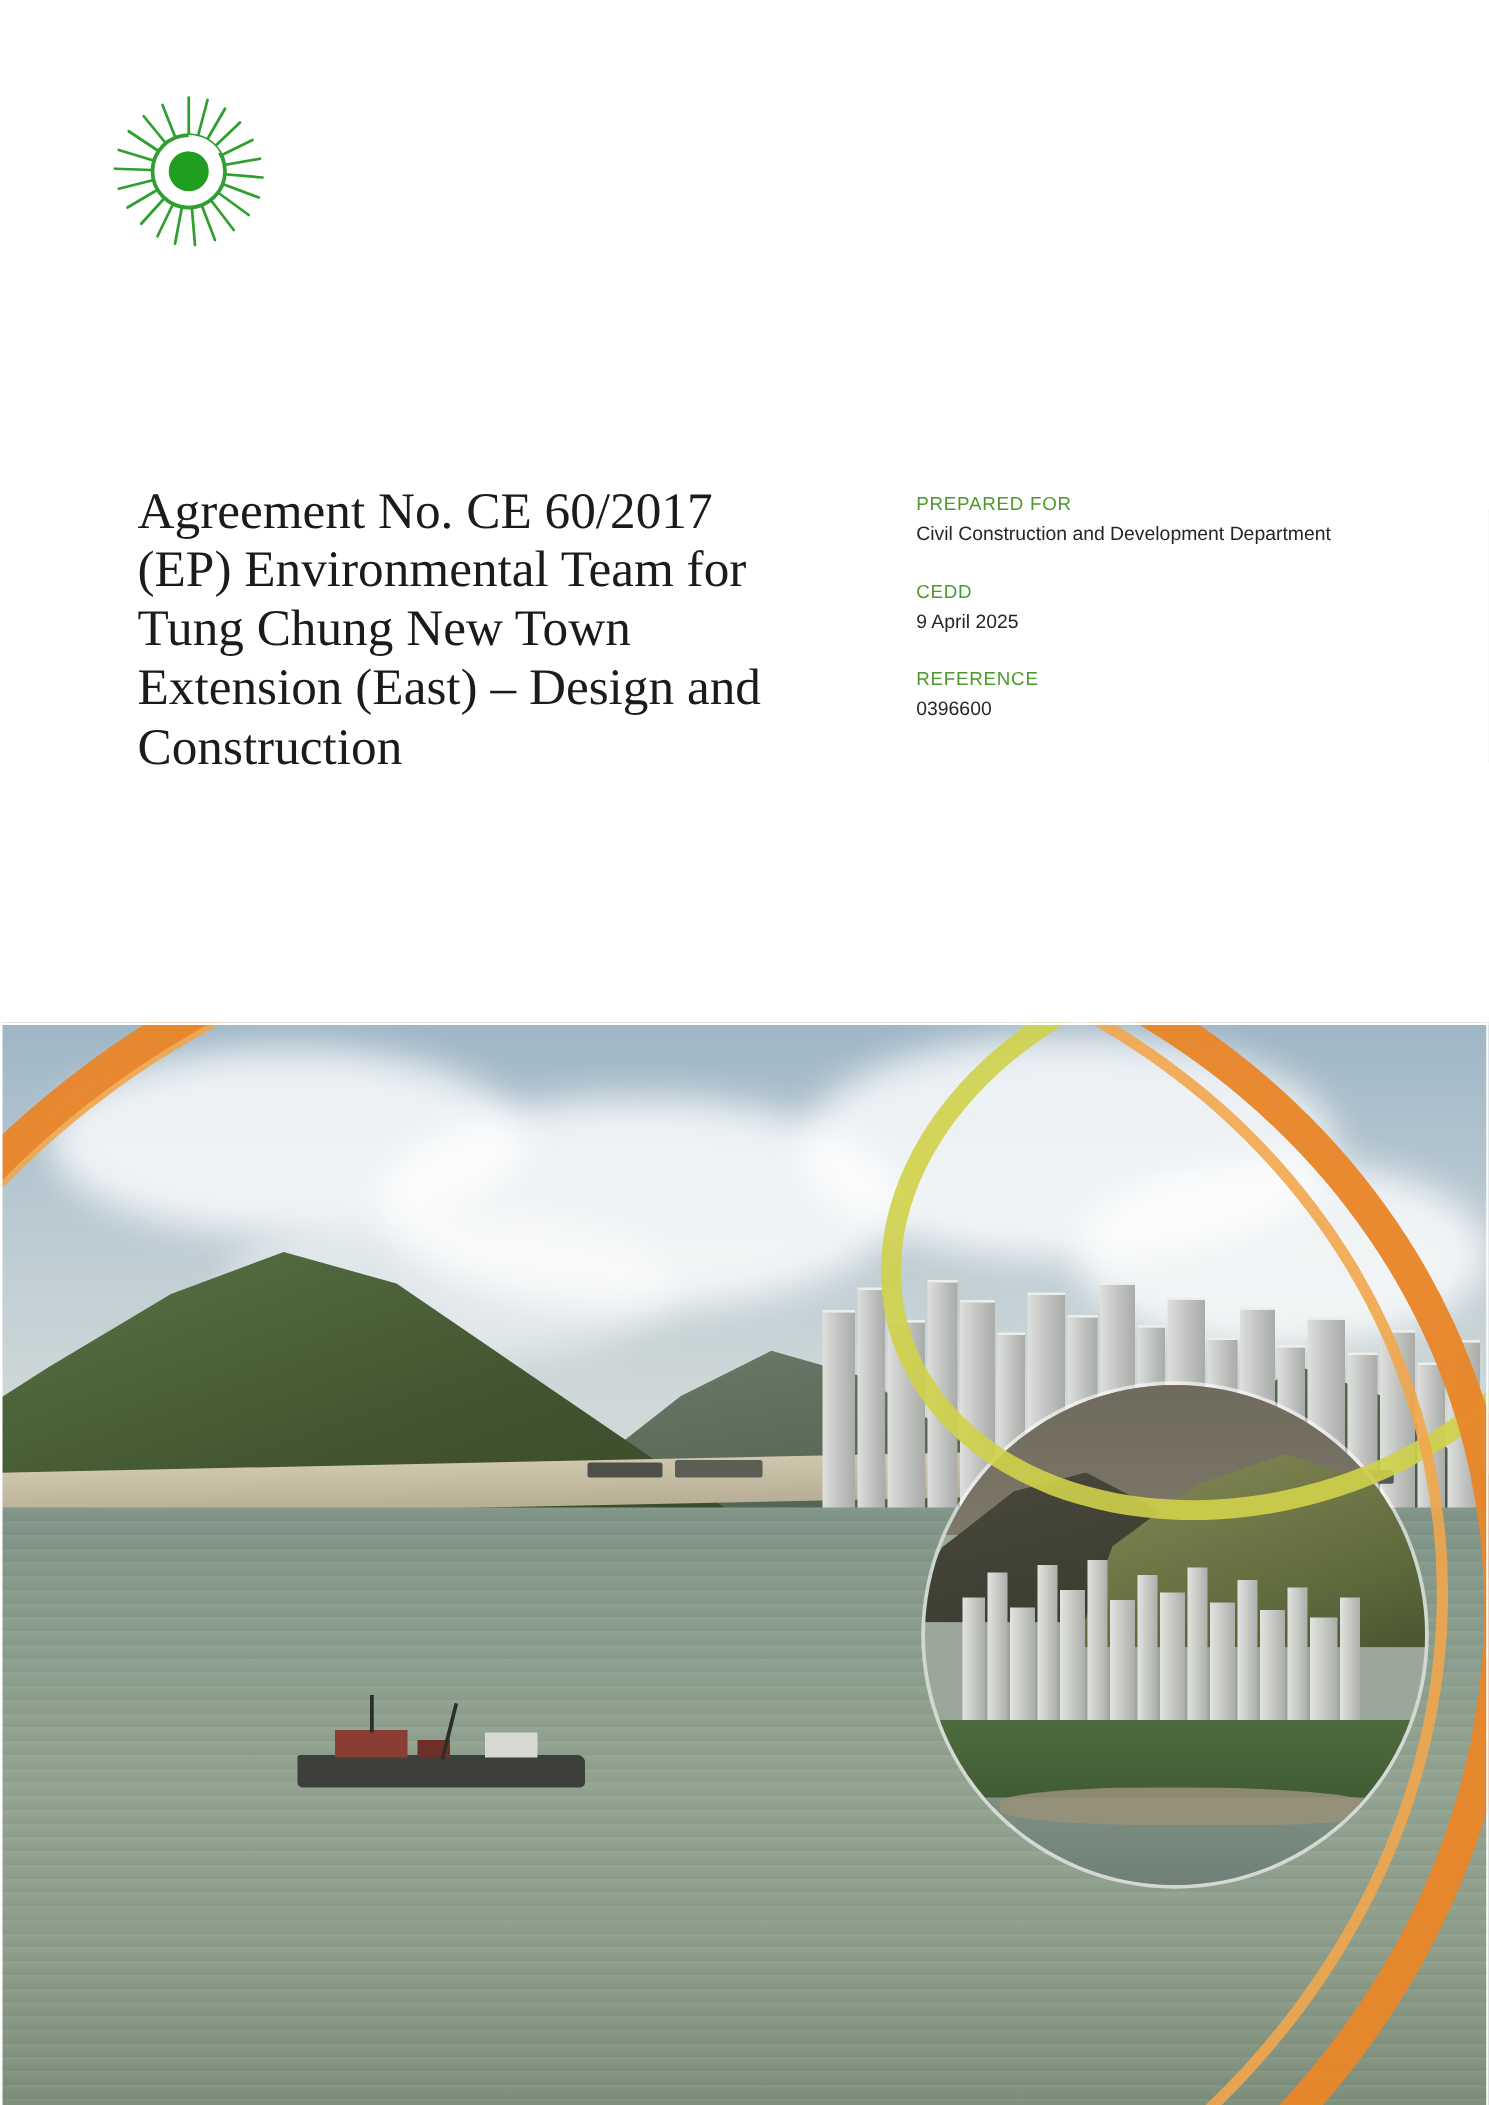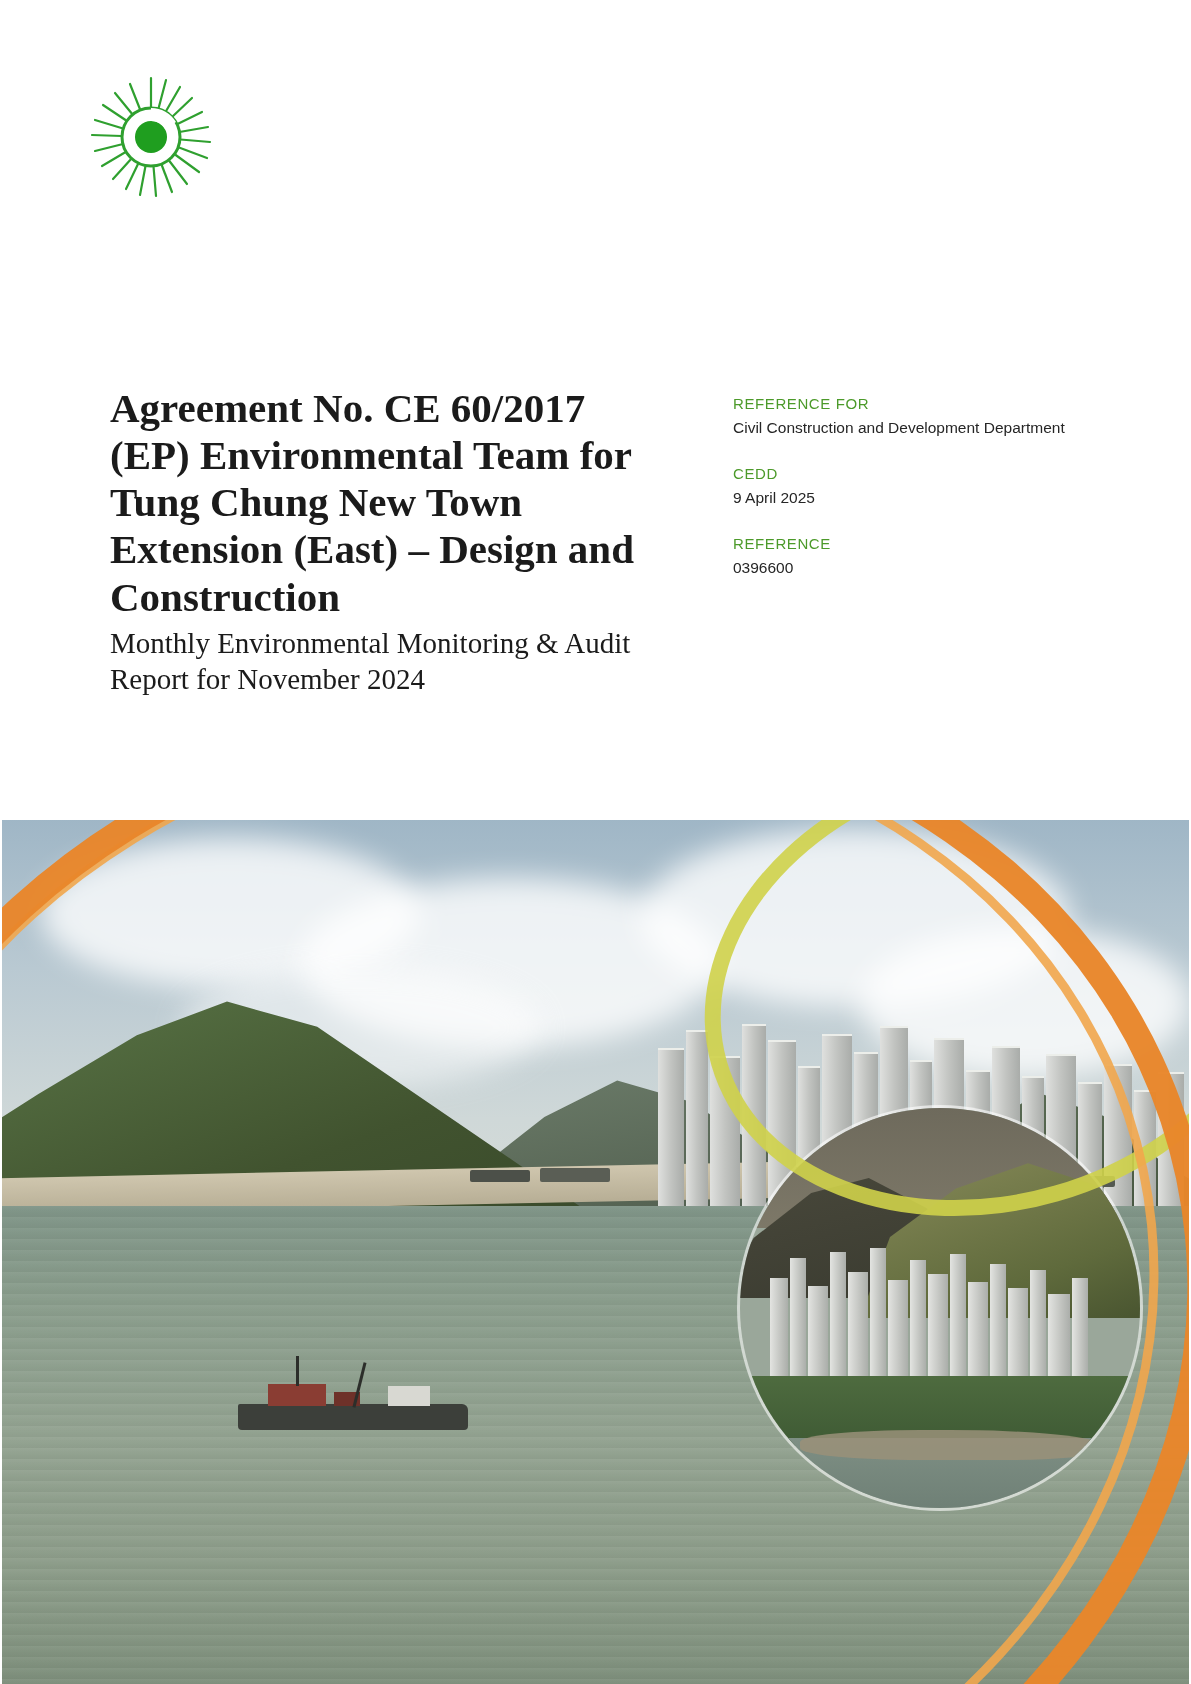--- a/index.html
+++ b/index.html
@@ -48,21 +48,21 @@
     left: 110px;
     top: 385px;
     width: 545px;
   }
   .doc-title {
     font-family: "Liberation Serif", serif;
     font-size: 41px;
     line-height: 1.15;
     color: #1b1b1b;
     margin: 0;
-    font-weight: bold;
+    font-weight: normal;
   }
   .doc-subtitle {
     font-family: "Liberation Serif", serif;
     font-size: 29px;
     line-height: 1.25;
     color: #1b1b1b;
     margin: 4px 0 0 0;
     font-weight: normal;
   }
 
@@ -342,26 +342,25 @@
       <circle cx="65" cy="65" r="30" fill="#ffffff"></circle>
       <circle cx="65" cy="65" r="29" fill="none" stroke="#2fa02f" stroke-width="3"></circle>
       <circle cx="65" cy="65" r="16" fill="#1f9e1f"></circle>
       <path d="M65 36 A29 29 0 0 1 90 50 L79 57 A16 16 0 0 0 65 49 Z" fill="#ffffff"></path>
     </svg>
   </div>
 </div>
 
 <div class="title-block">
   <h1 class="doc-title">Agreement No. CE 60/2017 (EP) Environmental Team for Tung Chung New Town Extension (East) – Design and Construction</h1>
-  <p class="doc-subtitle">Monthly Environmental Monitoring &amp; Audit Report for November 2024</p>
 </div>
 
 <div class="meta-col">
 
-  <p class="meta-label">REFERENCE FOR</p>
+  <p class="meta-label">PREPARED FOR</p>
 
 
   <p class="meta-value">Civil Construction and Development Department</p>
 
   <div class="meta-gap"></div>
   <p class="meta-label">CEDD</p>
   <p class="meta-value">9 April 2025</p>
 
   <div class="meta-gap"></div>
   <p class="meta-label">REFERENCE</p>

